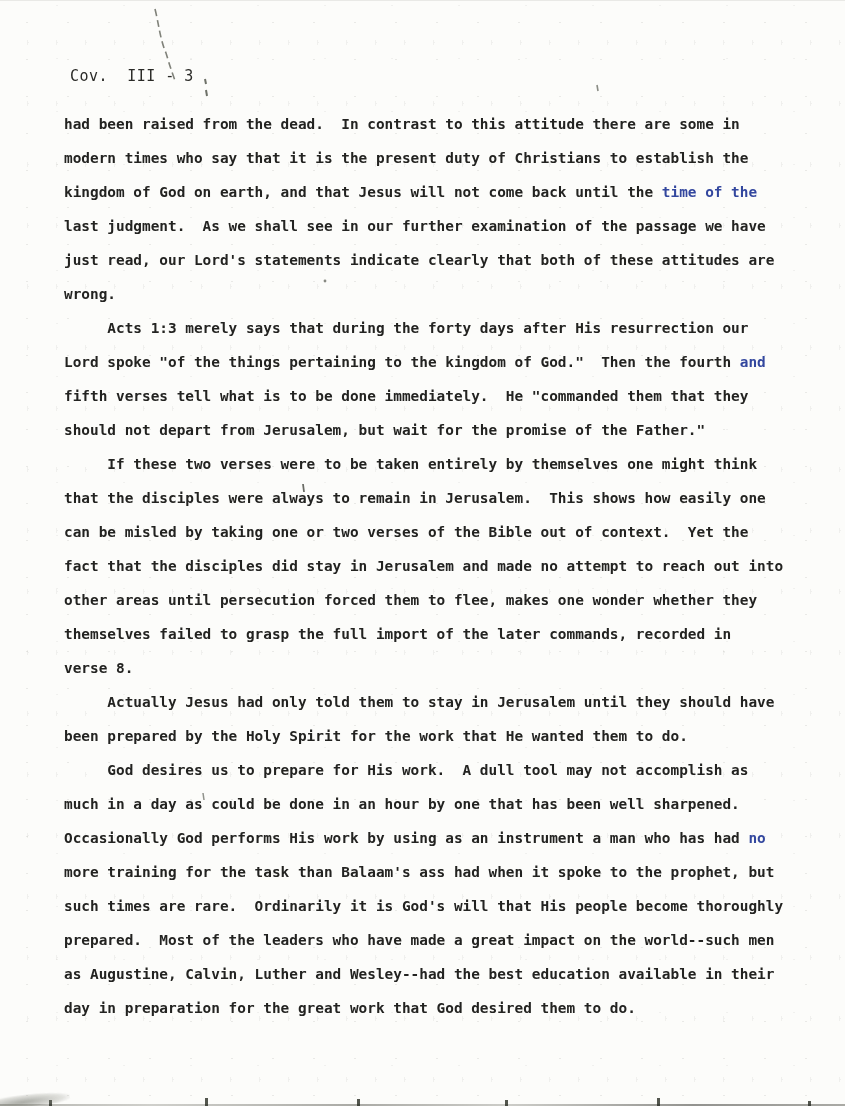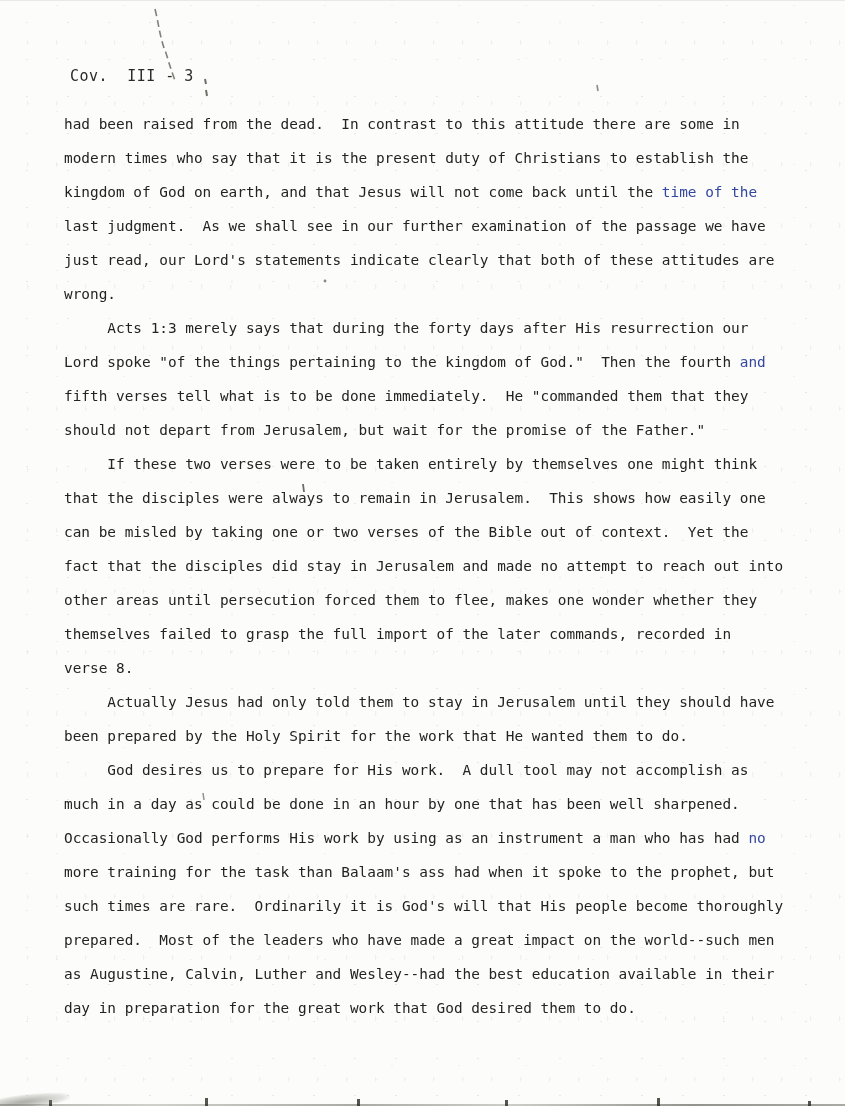--- a/index.html
+++ b/index.html
@@ -38,20 +38,21 @@
     white-space: pre;
   }
   .text-block {
     position: absolute;
     left: 64px;
     top: 106px;
     width: 770px;
     font-size: 14.4px;
     line-height: 34px;
     white-space: pre;
+    font-weight: bold;
   }
   .text-line {
     height: 34px;
   }
   .seg-blue {
     color: var(--blue-ink, #33479e);
   }
   .artifact-layer {
     position: absolute;
     inset: 0;

